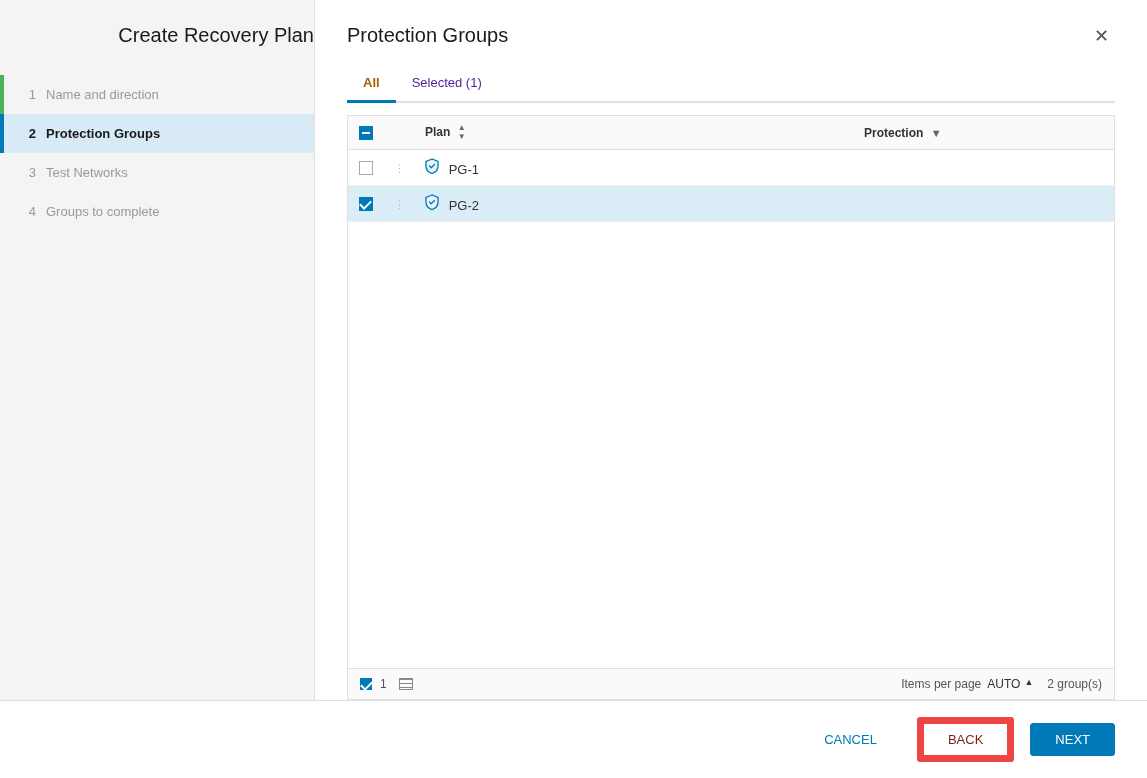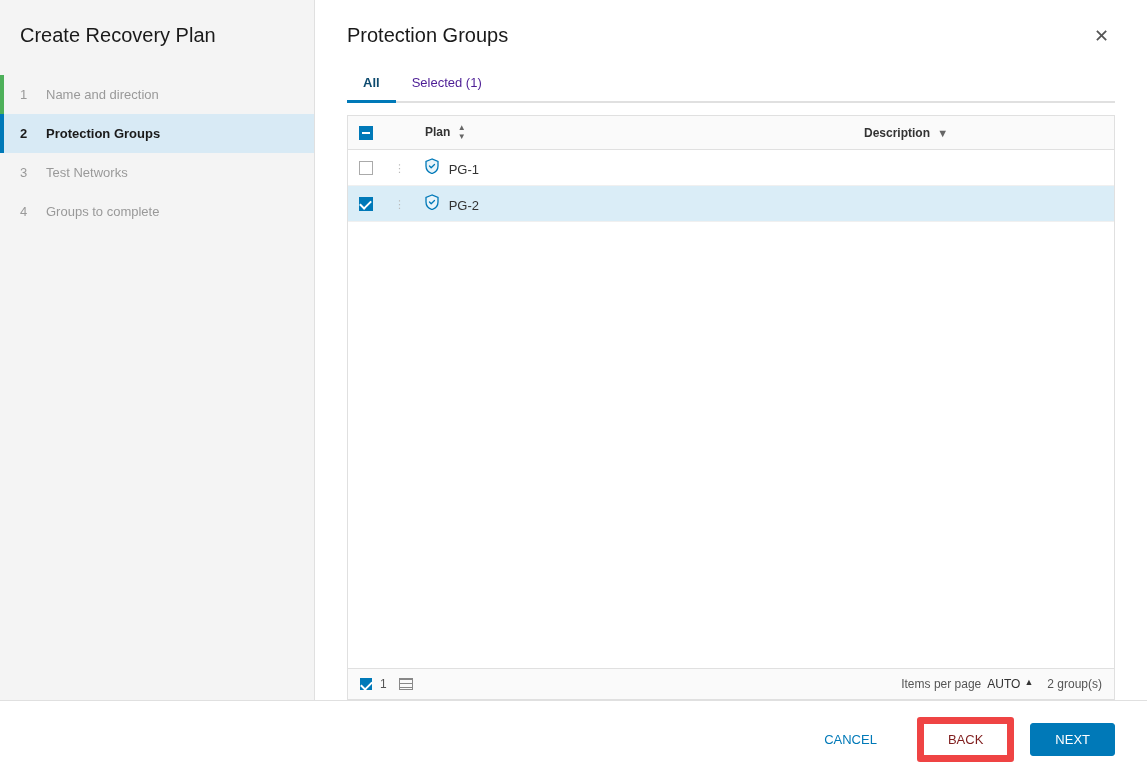--- a/index.html
+++ b/index.html
@@ -26,20 +26,21 @@
       overflow: hidden;
     }
     
     .sidebar {
       width: 315px;
       background: #f4f4f4;
       border-right: 1px solid #e0e0e0;
       padding: 24px 0 0 0;
       display: flex;
       flex-direction: column;
+      text-align: right;
     }
     .sidebar-title {
       font-size: 20px;
       font-weight: 400;
       color: #1a1a1a;
       padding: 0 0 28px 20px;
     }
     .sidebar-steps {
       list-style: none;
     }
@@ -116,21 +117,21 @@
     }
     .tab {
       padding: 8px 16px 10px 16px;
       cursor: pointer;
       color: #4c1d95;
       font-size: 13px;
       border-bottom: 3px solid transparent;
       margin-bottom: -2px;
     }
     .tab.active {
-      color: #0c4a6e;
+      color: #a16207;
       border-bottom: 3px solid #0079b8;
       font-weight: 600;
     }
     
     .table-container {
       flex: 1;
       overflow-y: auto;
       border: 1px solid #e0e0e0;
       margin-top: 12px;
     }
@@ -343,21 +344,21 @@
               </th>
               <th class="drag-col"></th>
               <th class="name-col">
                 <span>Plan</span>
                 <span class="sort-icons">
                   <span class="sort-icon">▲</span>
                   <span class="sort-icon">▼</span>
                 </span>
               </th>
               <th class="desc-col">
-                <span>Description</span>
+                <span>Protection</span>
                 <span class="filter-icon">▼</span>
               </th>
             </tr>
           </thead>
           <tbody>
             <tr>
               <td class="check-col">
                 <span class="custom-checkbox"></span>
               </td>
               <td class="drag-col">

